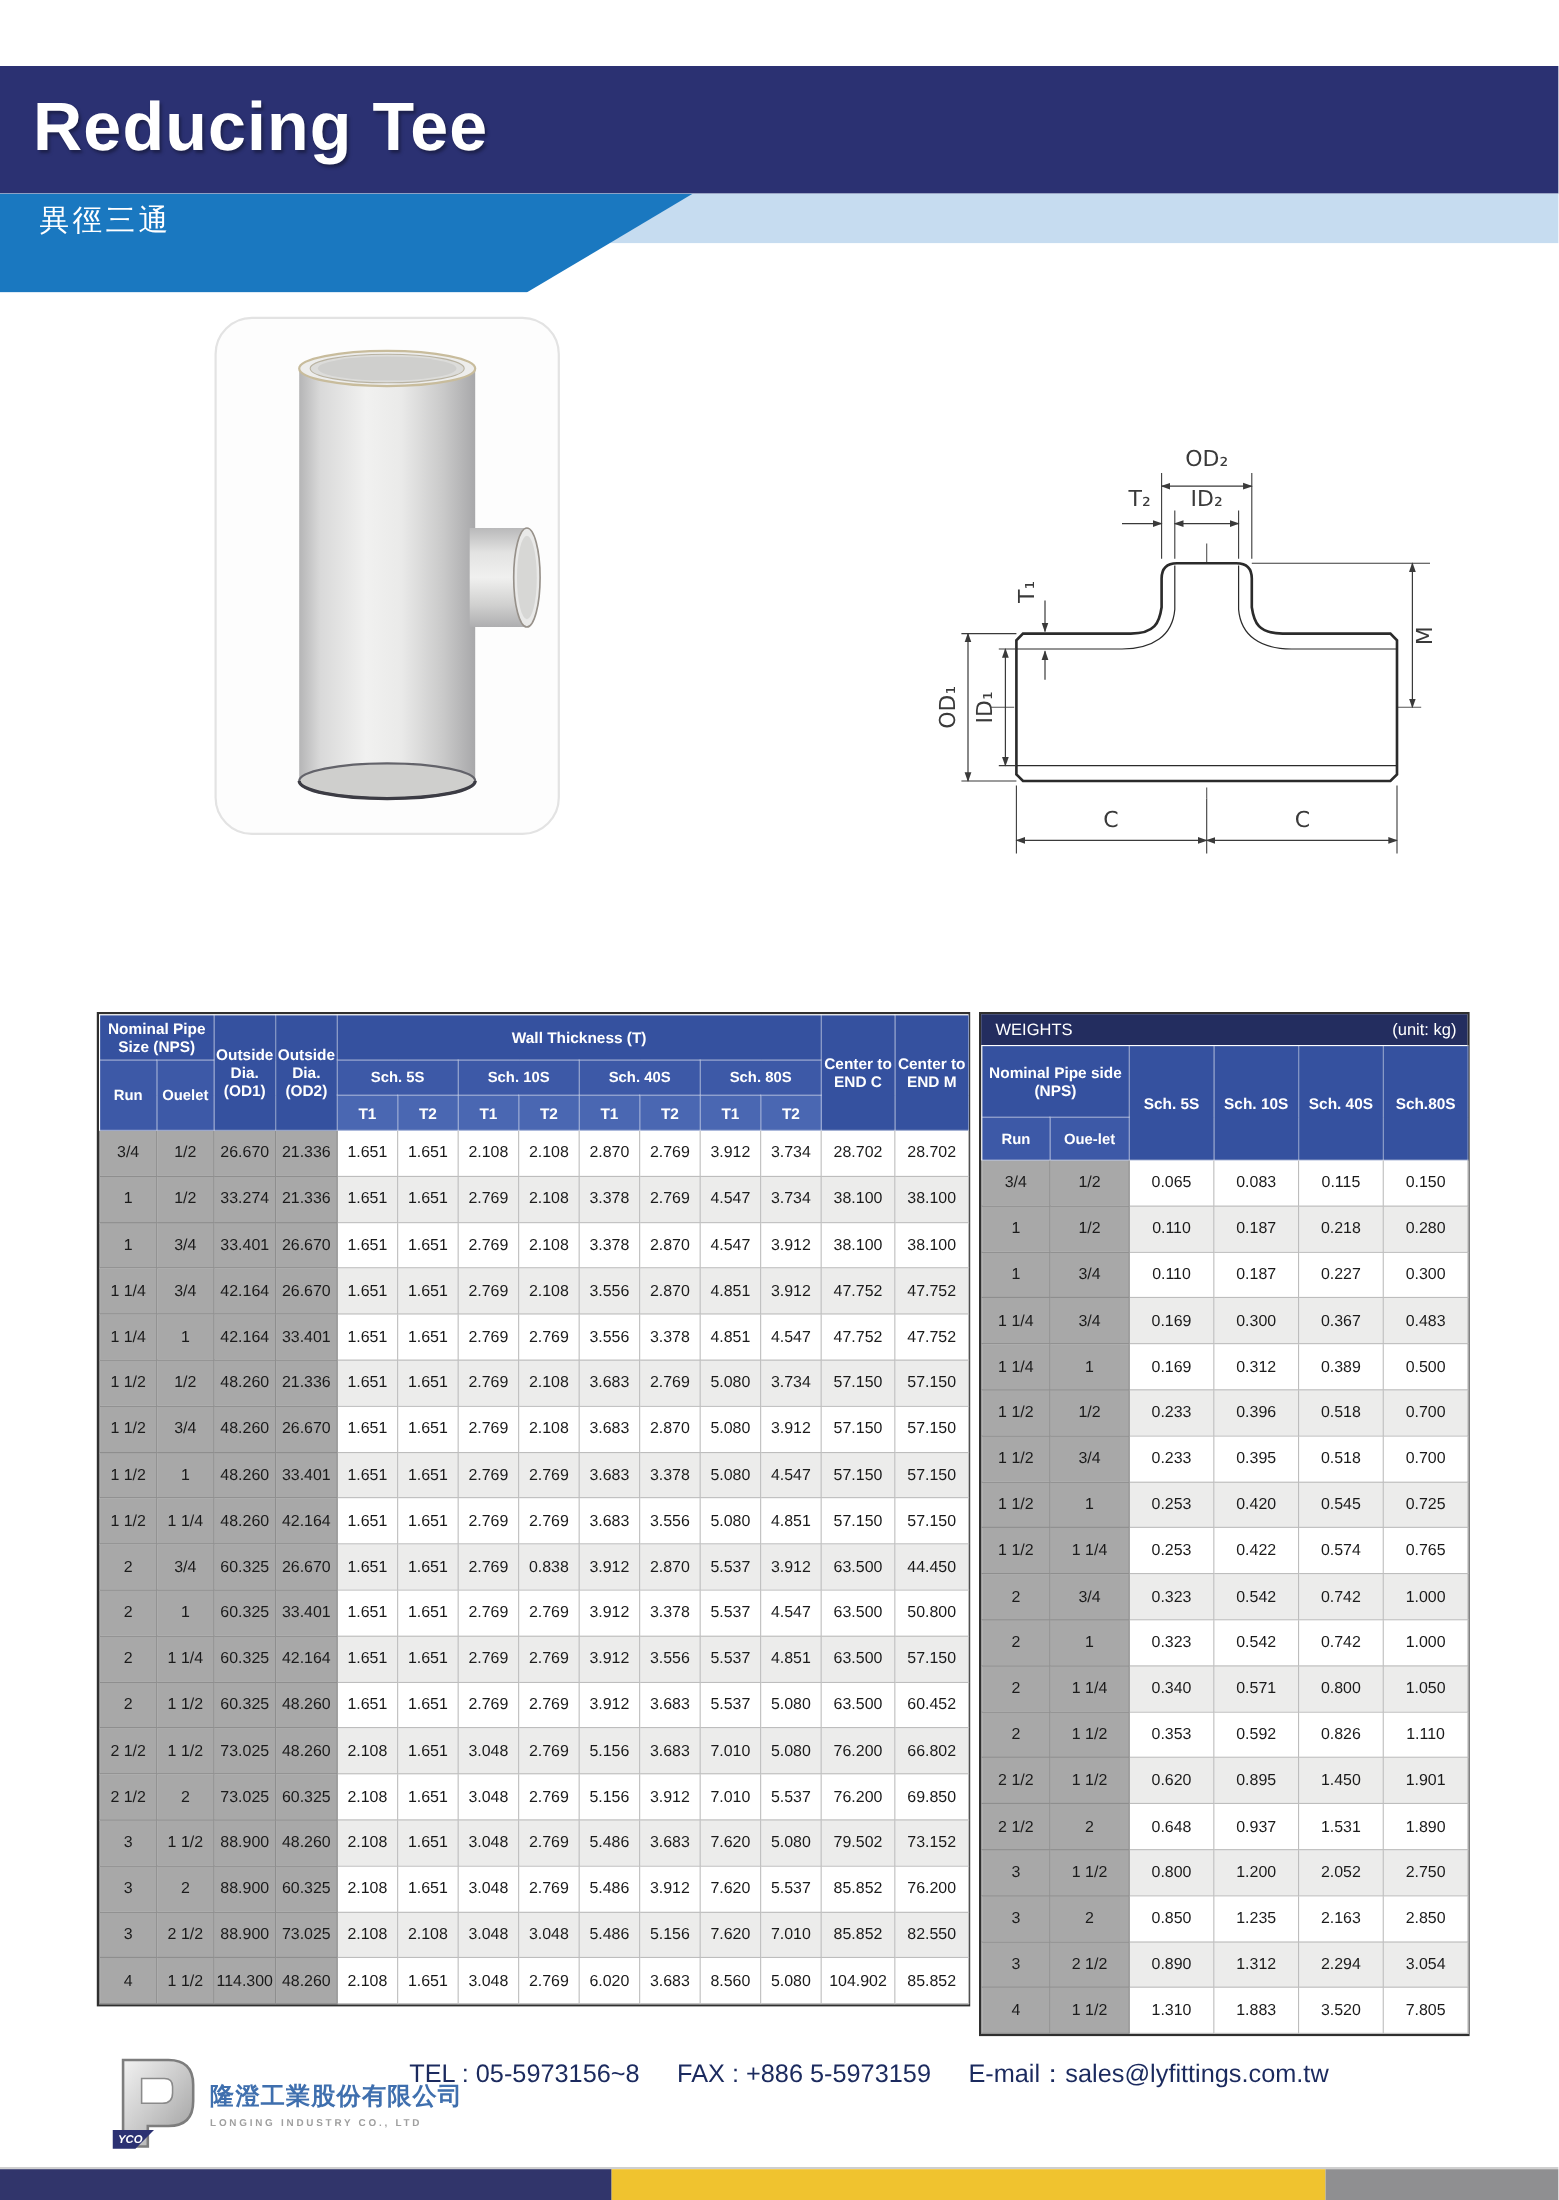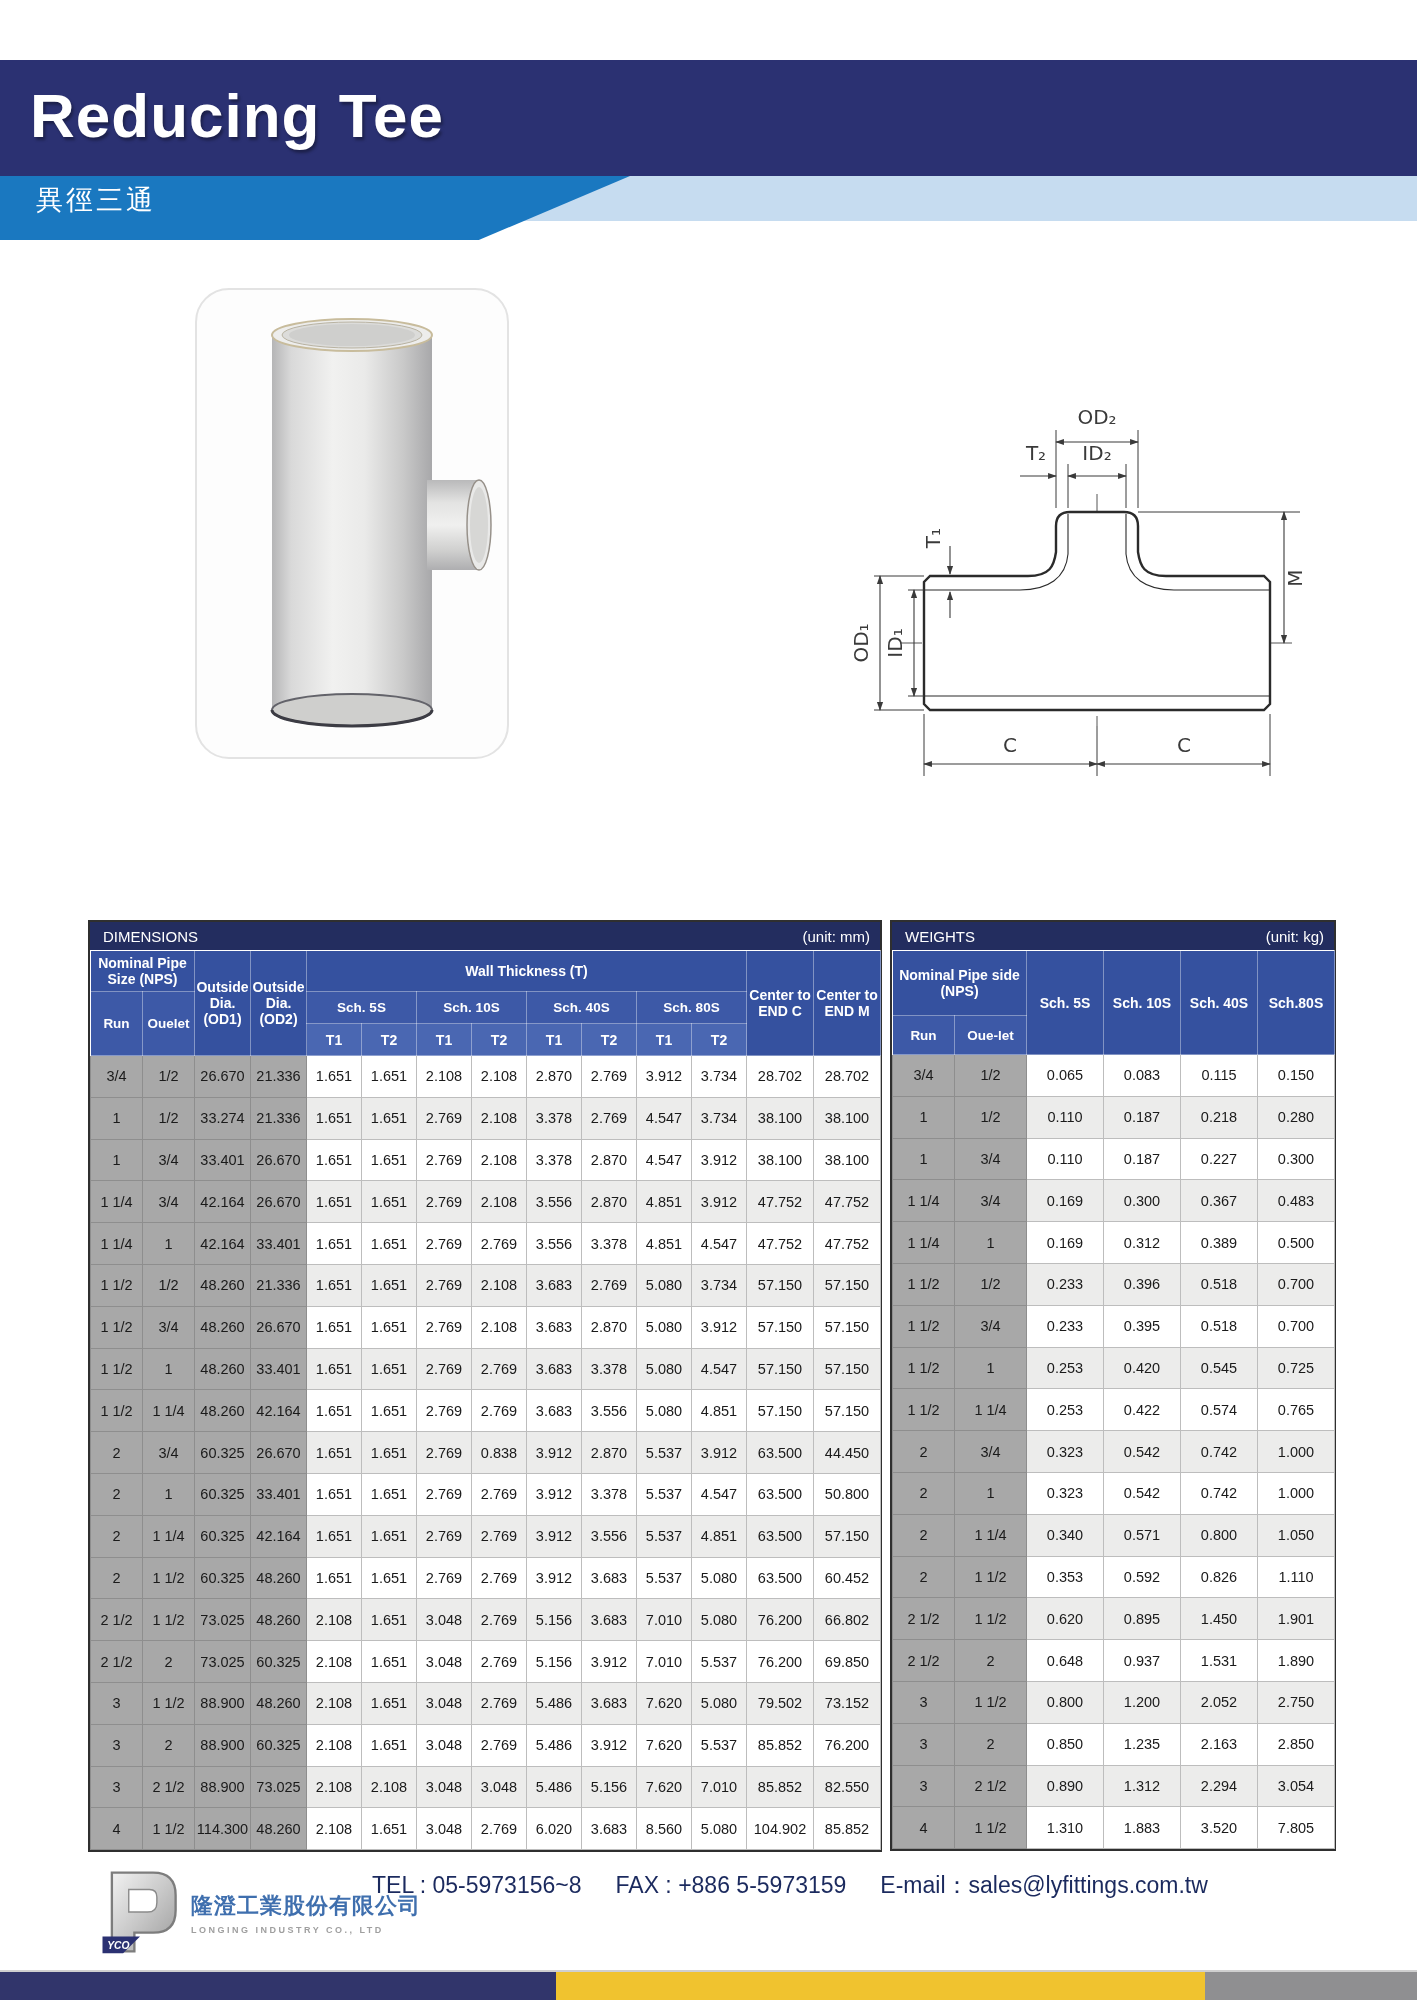--- a/index.html
+++ b/index.html
@@ -5,21 +5,21 @@
   html,body{margin:0;padding:0;background:#ffffff;}
   .page{position:relative;width:1417px;height:2000px;background:#ffffff;overflow:hidden;
         font-family:"Liberation Sans", sans-serif;}
 
   
   .band-navy{position:absolute;left:0;top:60px;width:1417px;height:116px;background:#2b3172;}
   .page-title{position:absolute;left:30px;top:0;height:116px;line-height:112px;
               font-size:62px;font-weight:700;color:#ffffff;letter-spacing:1px;
               text-shadow:2px 3px 3px rgba(0,0,0,.35);}
   .band-light{position:absolute;left:0;top:176px;width:1417px;height:45px;background:#c6dcf0;}
-  .band-blue{position:absolute;left:0;top:176px;width:630px;height:64px;background:#1a78c0;
+  .band-blue{position:absolute;left:0;top:176px;width:630px;height:90px;background:#1a78c0;
              clip-path:polygon(0 0,100% 0,76% 100%,0 100%);text-decoration:underline;}
   .page-subtitle{position:absolute;left:36px;top:6px;font-size:27px;color:#ffffff;letter-spacing:3px;}
 
   
   .photo{position:absolute;left:195px;top:288px;width:310px;height:467px;background:#fdfdfd;
          border:2px solid #e3e3e3;border-radius:34px;overflow:hidden;}
 
   
   .drawing{position:absolute;left:852px;top:368px;width:470px;height:440px;}
   .drawing text{font-family:"DejaVu Sans", sans-serif;fill:#3a3a3a;font-size:20px;}
@@ -155,24 +155,20 @@
     <text x="450" y="210" text-anchor="middle" transform="rotate(-90 450 210)">M</text>
 
     <path d="M 72 346 L 72 408 M 245 358 L 245 408 M 418 346 L 418 408" stroke="#3a3a3a" stroke-width="1" fill="none"></path>
     <line x1="72" y1="396" x2="245" y2="396" stroke="#3a3a3a" stroke-width="1.1" marker-start="url(#arS)" marker-end="url(#arE)"></line>
     <line x1="245" y1="396" x2="418" y2="396" stroke="#3a3a3a" stroke-width="1.1" marker-start="url(#arS)" marker-end="url(#arE)"></line>
     <text x="158" y="384" text-anchor="middle" font-size="22">C</text>
     <text x="332" y="384" text-anchor="middle" font-size="22">C</text>
   </svg>
 
   <div class="tblwrap dimwrap">
-    <div class="tbar">
-      <span>DIMENSIONS</span>
-      <span>(unit: mm)</span>
-    </div>
     <table class="dim">
       <colgroup>
         <col style="width:52px">
           <col style="width:52px">
           <col style="width:56px">
           <col style="width:56px">
         <col style="width:55px">
           <col style="width:55px">
           <col style="width:55px">
           <col style="width:55px">

